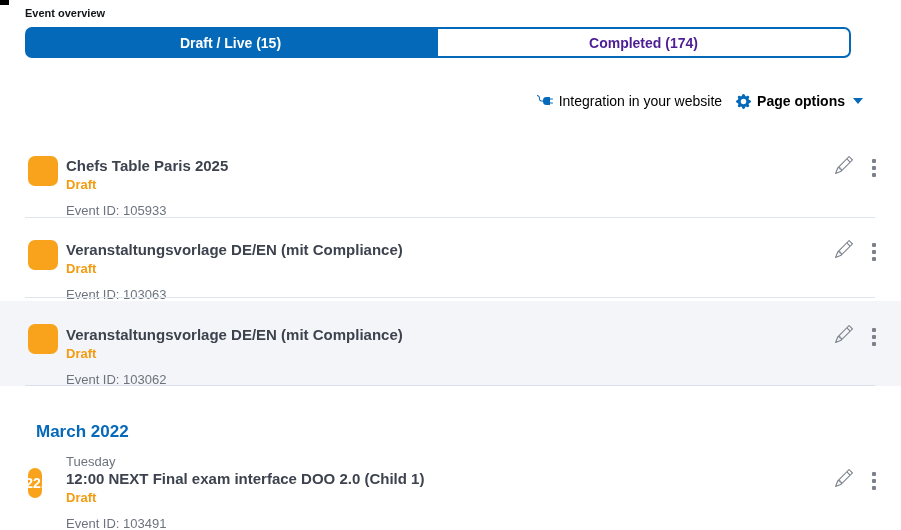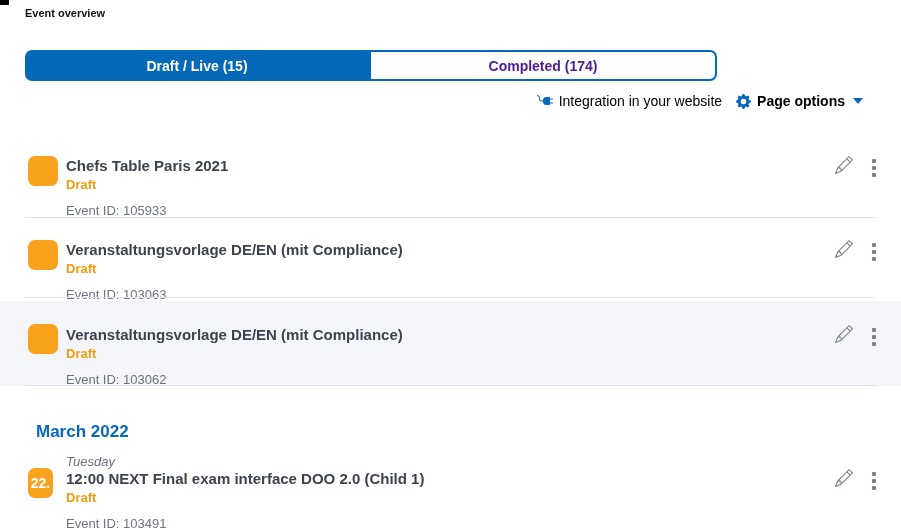--- a/index.html
+++ b/index.html
@@ -7,47 +7,47 @@
   body {
     position:relative; background:#ffffff; overflow:hidden;
     font-family:"Liberation Sans","DejaVu Sans",sans-serif;
     color:#3d434e;
   }
 
   .black-mark { position:absolute; left:0; top:0; width:9px; height:5px; background:#000; }
 
   .page-title { position:absolute; left:25px; top:7px; font-size:11px; font-weight:bold; color:#121417; }
 
-  .tabbar { position:absolute; left:25px; top:50px; width:692px; height:31px; display:flex; }
+  .tabbar { position:absolute; left:25px; top:27px; width:826px; height:31px; display:flex; }
   .tab { flex:1; display:flex; align-items:center; justify-content:center;
          font-size:14px; font-weight:bold; cursor:pointer; }
   .tab-active { background:#0569b9; color:#fff; border-radius:7px 0 0 7px; }
   .tab-inactive { background:#fff; color:#4c1d95; border:2px solid #0569b9; border-radius:0 7px 7px 0; }
 
   .actions { position:absolute; top:90px; right:38px; height:22px; display:flex;
              align-items:center; gap:14px; color:#000000; font-size:14px; }
   .action { display:flex; align-items:center; gap:6px; cursor:pointer; white-space:nowrap; }
   .action-bold { font-weight:bold; }
   .caret-down { width:0; height:0; border-left:5px solid transparent; border-right:5px solid transparent;
                 border-top:6px solid #0569b9; margin-left:2px; }
 
   .divider { position:absolute; left:25px; width:850px; height:1px; background:#dfe5ec; }
 
   .row { position:absolute; left:0; width:901px; cursor:pointer; }
   .row-highlighted { background:#f4f5f8; }
   .thumb { position:absolute; left:28px; width:30px; height:30px; background:#f9a21b; border-radius:7px; }
-  .date-badge { position:absolute; left:28px; width:25px; height:30px; background:#f9a21b; border-radius:7px;
+  .date-badge { position:absolute; left:28px; width:14px; height:30px; background:#f9a21b; border-radius:7px;
                 color:#fff; font-size:14px; font-weight:bold; display:flex; align-items:center; justify-content:center; }
   .ev-title { position:absolute; left:66px; font-size:15px; font-weight:bold; color:#3d434e;
               line-height:18px; white-space:nowrap; }
   .ev-meta { position:absolute; left:66px; font-size:13px; line-height:16px; display:flex; gap:10px;
              align-items:baseline; white-space:nowrap;flex-direction:column; }
   .status-draft { color:#f39c11; font-weight:bold; }
   .ev-id { color:#6d737e; }
-  .weekday { position:absolute; left:66px; font-size:13px; color:#6d737e; line-height:15px;font-style:italic; }
+  .weekday { position:absolute; left:66px; font-size:13px; color:#6d737e; line-height:15px; }
 
   .edit-btn { position:absolute; left:835px; width:18px; height:18px; cursor:pointer; }
   .kebab { position:absolute; left:871px; width:6px; display:flex; flex-direction:column; gap:3px;
            align-items:center; cursor:pointer; padding:1px; }
   .kebab span { width:4px; height:4px; background:#7c828c; border-radius:1px; display:block; }
 
   .month-heading { position:absolute; left:36px; top:422px; font-size:17px; font-weight:bold; color:#0569b9; }
 
   .row3-divider { position:absolute; left:25px; right:26px; bottom:0; height:1px; background:#d9dfe8; }
 
@@ -80,21 +80,21 @@
         <path d="M9.405 1.05c-.413-1.4-2.397-1.4-2.81 0l-.1.34a1.464 1.464 0 0 1-2.105.872l-.31-.17c-1.283-.698-2.686.705-1.987 1.987l.169.311c.446.82.023 1.841-.872 2.105l-.34.1c-1.4.413-1.4 2.397 0 2.81l.34.1a1.464 1.464 0 0 1 .872 2.105l-.17.31c-.698 1.283.705 2.686 1.987 1.987l.311-.169a1.464 1.464 0 0 1 2.105.872l.1.34c.413 1.4 2.397 1.4 2.81 0l.1-.34a1.464 1.464 0 0 1 2.105-.872l.31.17c1.283.698 2.686-.705 1.987-1.987l-.169-.311a1.464 1.464 0 0 1 .872-2.105l.34-.1c1.4-.413 1.4-2.397 0-2.81l-.34-.1a1.464 1.464 0 0 1-.872-2.105l.17-.31c.698-1.283-.705-2.686-1.987-1.987l-.311.169a1.464 1.464 0 0 1-2.105-.872l-.1-.34zM8 10.93a2.929 2.929 0 1 1 0-5.86 2.929 2.929 0 0 1 0 5.858z"></path>
       </svg>
     </span>
     <span>Page options</span>
     <span class="caret-down"></span>
   </div>
 </div>
 
 <div class="row" style="top:146px; height:66px;">
   <div class="thumb" style="top:10px;"></div>
-  <div class="ev-title" style="top:11px;">Chefs Table Paris 2021</div>
+  <div class="ev-title" style="top:11px;">Chefs Table Paris 2025</div>
   <div class="ev-meta" style="top:31px;">
     <span class="status-draft">Draft</span>
     <span class="ev-id">Event ID: 105933</span>
   </div>
   <div class="edit-btn" style="top:10px;">
     <span>
       <svg width="18" height="18" viewBox="0 0 16 16" fill="#7c828c">
           <path d="M12.146.146a.5.5 0 0 1 .708 0l3 3a.5.5 0 0 1 0 .708l-10 10a.5.5 0 0 1-.168.11l-5 2a.5.5 0 0 1-.65-.65l2-5a.5.5 0 0 1 .11-.168l10-10zM11.207 2.5 13.5 4.793 14.793 3.5 12.5 1.207 11.207 2.5zm1.586 3L10.5 3.207 4 9.707V10h.5a.5.5 0 0 1 .5.5v.5h.5a.5.5 0 0 1 .5.5v.5h.293l6.5-6.5zm-9.761 5.175-.106.106-1.528 3.821 3.821-1.528.106-.106A.5.5 0 0 1 5 12.5V12h-.5a.5.5 0 0 1-.5-.5V11h-.5a.5.5 0 0 1-.468-.325z"></path>
         </svg>
     </span>

